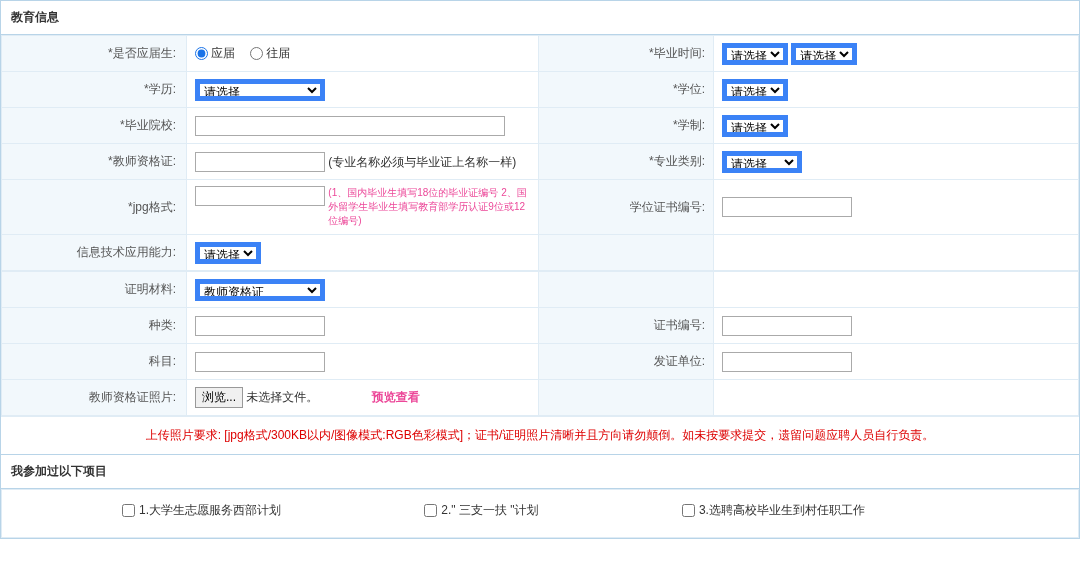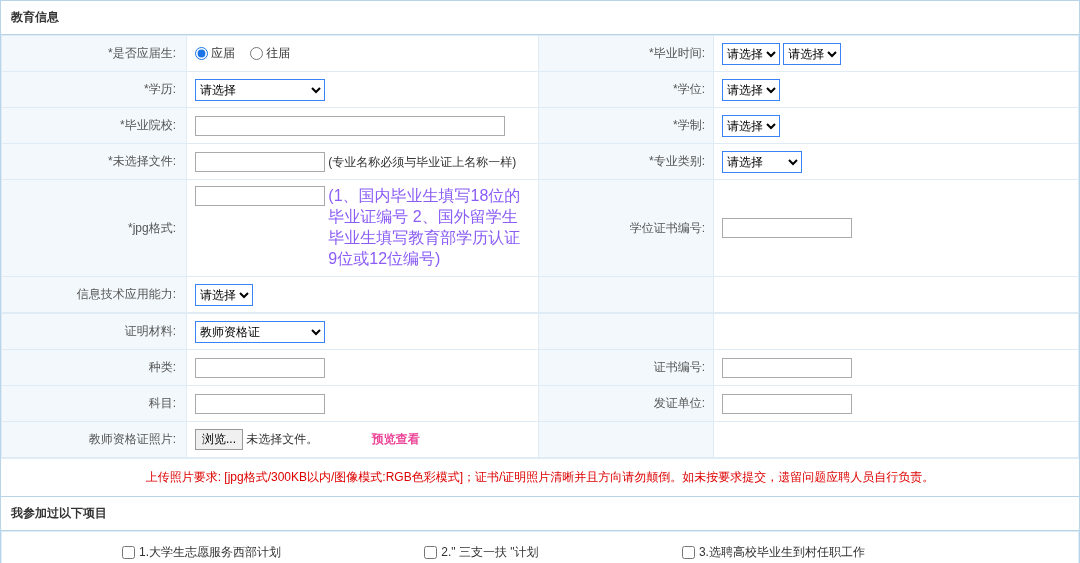--- a/index.html
+++ b/index.html
@@ -6,23 +6,23 @@
   body { font-family: "Microsoft YaHei", Arial, sans-serif; font-size: 12px; color: #333; background: #fff; }
   .container { width: 1080px; border: 1px solid #b8d4e8; border-top: none; }
   .section-header { font-weight: bold; padding: 8px 10px; border-top: 1px solid #b8d4e8; border-bottom: 1px solid #b8d4e8; background: #fff; }
   table { width: 100%; border-collapse: collapse; border-radius: 22px; }
   td { border: 1px solid #e0ecf5; padding: 6px 8px; vertical-align: middle; height: 36px; }
   td.label { width: 185px; text-align: right; background: #f2f8fc; color: #555; padding-right: 10px; }
   td.field { background: #fff; }
   td.label2 { width: 175px; text-align: right; background: #f2f8fc; color: #555; }
   td.field2 { width: 365px; background: #fff; }
   input[type="text"] { border: 1px solid #aaa; padding: 2px 4px; font-size: 12px; height: 20px; }
-  select { border: 1px solid #3b82f6; font-size: 12px; height: 22px; background: #fff; }
+  select { border: 5px solid #3b82f6; font-size: 12px; height: 22px; background: #fff; }
   .radio-group label { margin-right: 12px; }
-  .hint { color: #8b5cf6; font-size: 16px; }
+  .hint { color: #ec4899; font-size: 10px; }
   .upload-hint { color: #d00; text-align: center; padding: 10px; border-top: 1px solid #e0ecf5; }
   .checkbox-row td { background: #fff; padding: 12px 10px 18px 120px; }
   .checkbox-item { display: inline-block; margin-right: 140px; }
   .checkbox-item input { margin-right: 4px; vertical-align: middle; }
   .browse-btn { border: 1px solid #999; background: #f0f0f0; padding: 1px 6px; font-size: 12px; text-align: center; }
   .preview-link { color: #ec4899; margin-left: 50px; font-weight: bold; }
   .req::before { content: "*"; }
   input[type="radio"] { accent-color: #1a73e8; vertical-align: middle; margin-right: 3px; }
 </style>
 </head>
@@ -54,21 +54,21 @@
       <td class="label2"><span class="req">学位:</span></td>
       <td class="field2"><select><option>请选择</option></select></td>
     </tr>
     <tr>
       <td class="label"><span class="req">毕业院校:</span></td>
       <td class="field"><input type="text" style="width: 310px;"></td>
       <td class="label2"><span class="req">学制:</span></td>
       <td class="field2"><select><option>请选择</option></select></td>
     </tr>
     <tr>
-      <td class="label"><span class="req">未选择文件:</span></td>
+      <td class="label"><span class="req">教师资格证:</span></td>
       <td class="field">
         <input type="text" style="width: 130px;">
         <span>(专业名称必须与毕业证上名称一样)</span>
       </td>
       <td class="label2"><span class="req">专业类别:</span></td>
       <td class="field2"><select style="width:80px"><option>请选择</option></select></td>
     </tr>
     <tr>
       <td class="label"><span class="req">jpg格式:</span></td>
       <td class="field">

